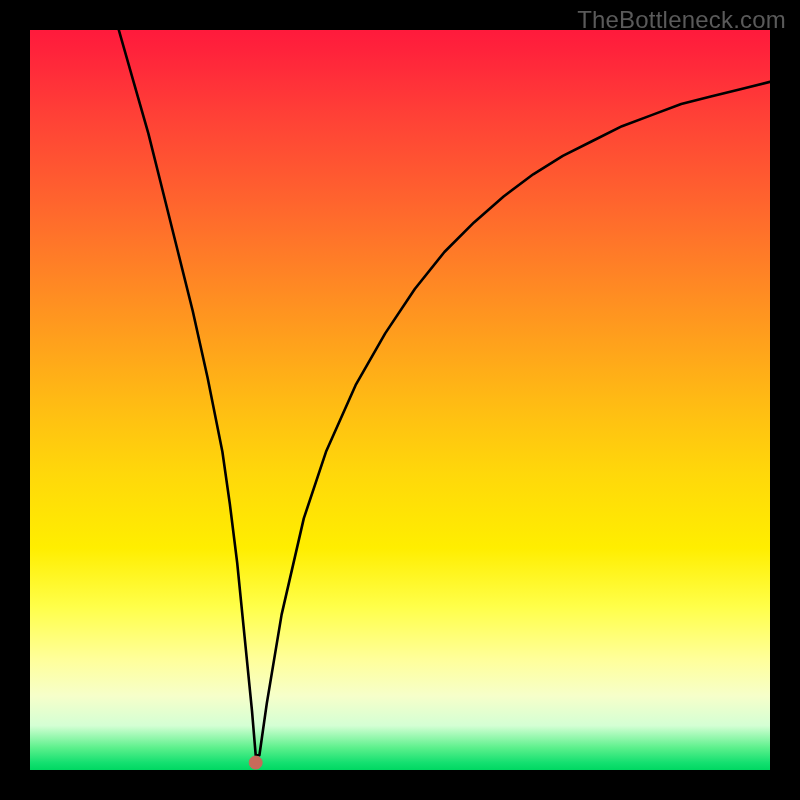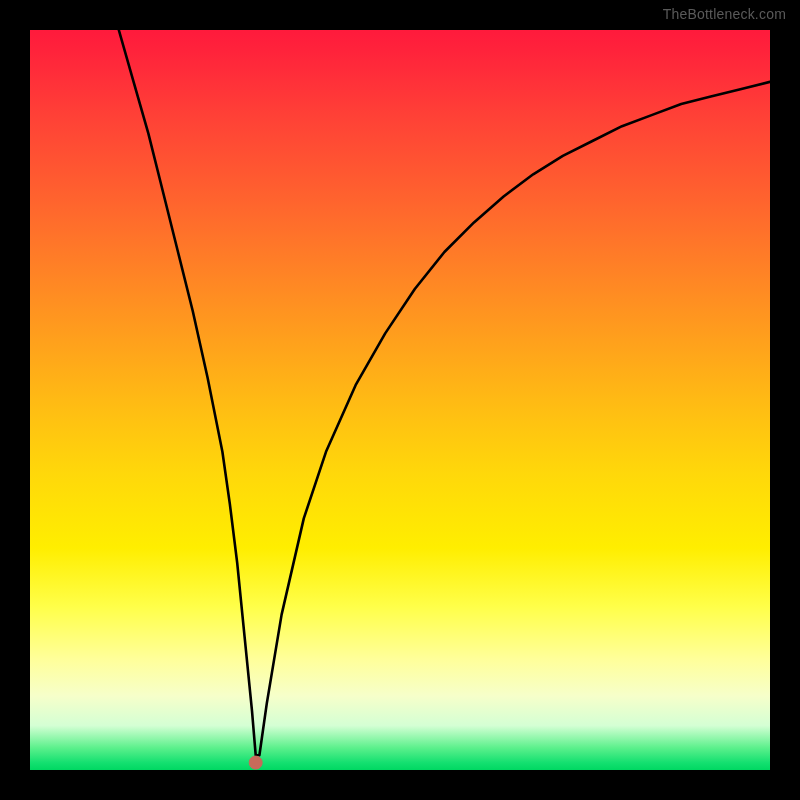--- a/index.html
+++ b/index.html
@@ -49,21 +49,21 @@
   }
   svg.curve {
     position: absolute;
     inset: 0;
   }
   .watermark {
     position: absolute;
     top: 6px;
     right: 14px;
     color: #5a5a5a;
-    font-size: 14px;
+    font-size: 24px;
     font-weight: 400;
     letter-spacing: 0.2px;
     user-select: none;
   }
 </style>
 </head>
 <body>
 
 <div class="frame">
 

